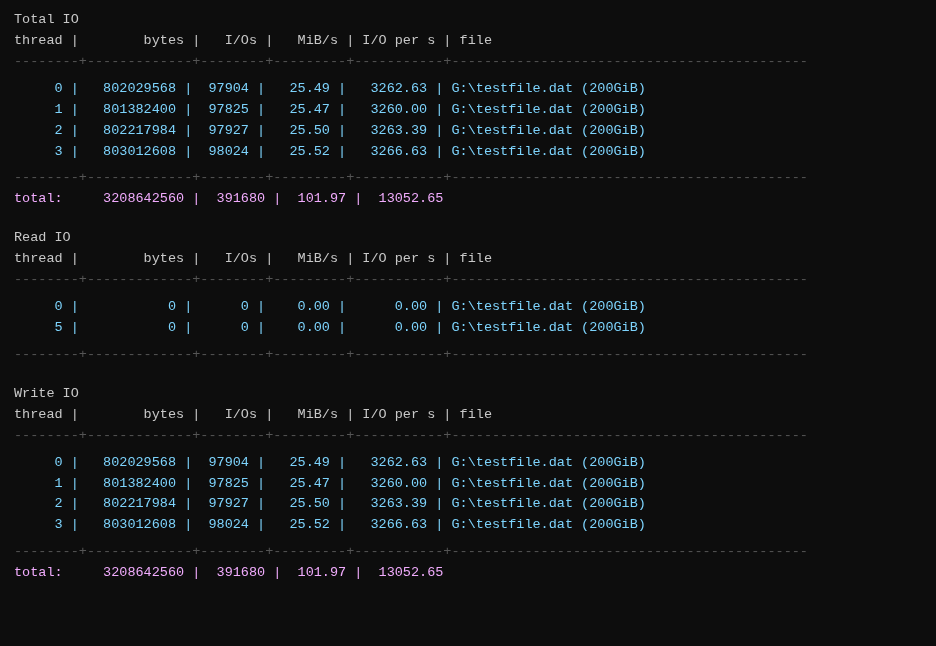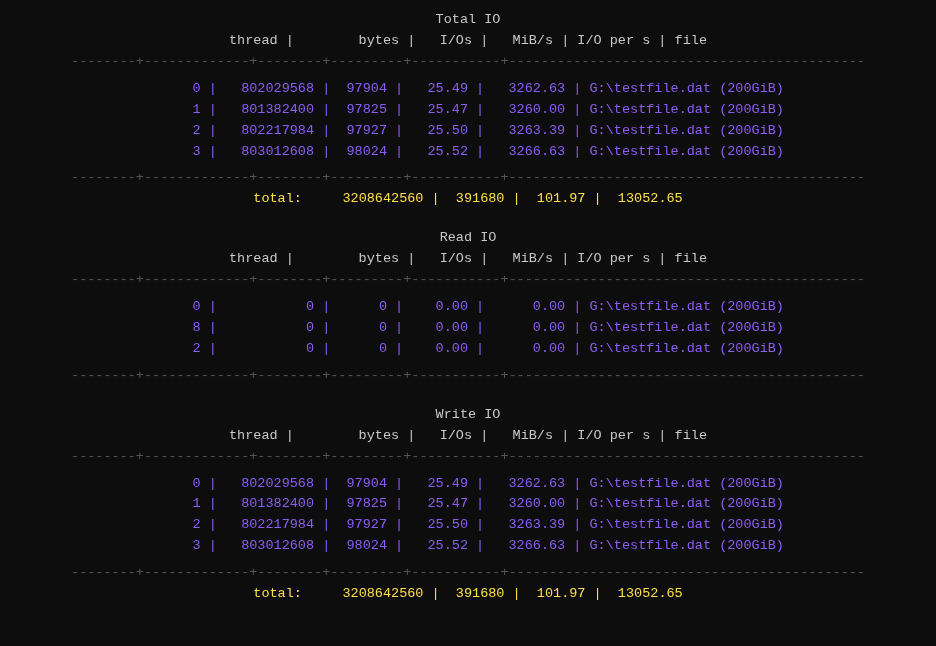--- a/index.html
+++ b/index.html
@@ -1,15 +1,15 @@
 <!DOCTYPE html>
 <html><head>
   <meta charset="utf-8">
   <style>
-    * { margin: 0; padding: 0; box-sizing: border-box; text-align: center; }
+    * { margin: 0; padding: 0; box-sizing: border-box; }
     body {
       background-color: #0d0d0d;
       color: #c8c8c8;
       font-family: 'Courier New', Courier, monospace;
       font-size: 13.5px;
       line-height: 1.55;
       padding: 10px 14px;
       width: 936px;
       min-height: 646px;
     }
@@ -20,25 +20,25 @@
       color: #c8c8c8;
       white-space: pre;
     }
     .divider {
       white-space: pre;
       color: #555;
       letter-spacing: 0px;
     }
     .data-row {
       white-space: pre;
-      color: #8b5cf6;
+      color: #7dd3fc;
     }
     .total-row {
       white-space: pre;
-      color: #fde047;
+      color: #f0abfc;
     }
     .blank-line {
       height: 6px;
     }
   </style>
 </head>
 <body>
 
 <div id="app">
     <div class="section">
@@ -53,22 +53,21 @@
       <div class="blank-line"></div>
       <div class="divider">--------+-------------+--------+---------+-----------+--------------------------------------------</div>
       <div class="total-row">total:     3208642560 |  391680 |  101.97 |  13052.65</div>
     </div>
     <div class="section">
       <div class="section-title">Read IO
 thread |        bytes |   I/Os |   MiB/s | I/O per s | file</div>
       <div class="divider">--------+-------------+--------+---------+-----------+--------------------------------------------</div>
       <div class="blank-line"></div>
       <div class="data-row">     0 |           0 |      0 |    0.00 |      0.00 | G:\testfile.dat (200GiB)</div>
-      <div class="data-row">     8 |           0 |      0 |    0.00 |      0.00 | G:\testfile.dat (200GiB)</div>
-      <div class="data-row">     2 |           0 |      0 |    0.00 |      0.00 | G:\testfile.dat (200GiB)</div>
+      <div class="data-row">     5 |           0 |      0 |    0.00 |      0.00 | G:\testfile.dat (200GiB)</div>
       <div class="blank-line"></div>
       <div class="divider">--------+-------------+--------+---------+-----------+--------------------------------------------</div>
     </div>
     <div class="section">
       <div class="section-title">Write IO
 thread |        bytes |   I/Os |   MiB/s | I/O per s | file</div>
       <div class="divider">--------+-------------+--------+---------+-----------+--------------------------------------------</div>
       <div class="blank-line"></div>
       <div class="data-row">     0 |   802029568 |  97904 |   25.49 |   3262.63 | G:\testfile.dat (200GiB)</div>
       <div class="data-row">     1 |   801382400 |  97825 |   25.47 |   3260.00 | G:\testfile.dat (200GiB)</div>

